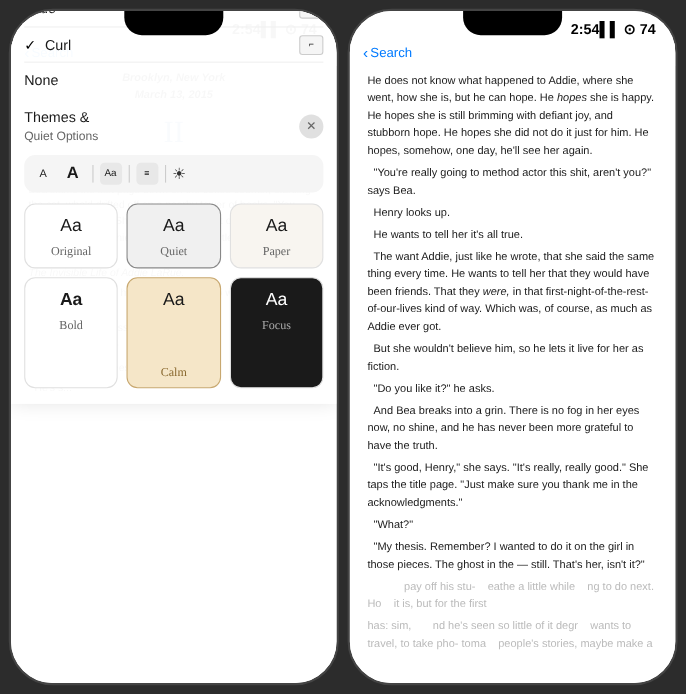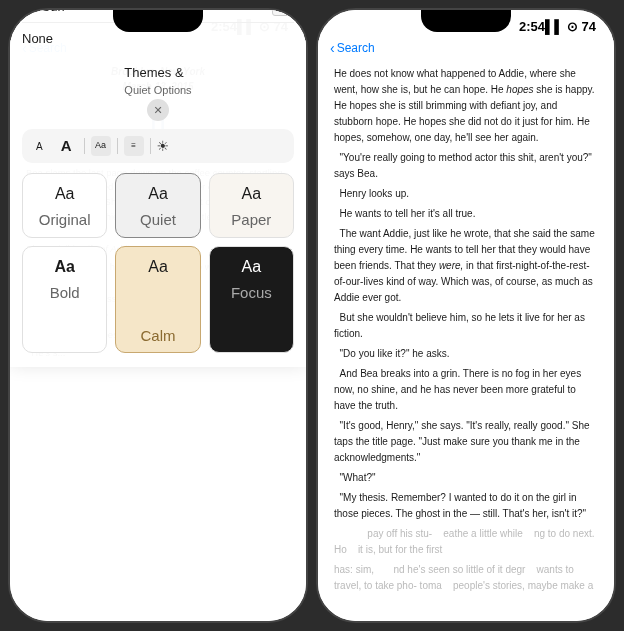--- a/index.html
+++ b/index.html
@@ -142,21 +142,20 @@
       display: flex;
       align-items: center;
       justify-content: center;
       font-size: 8px;
     }
     .themes-header {
       display: flex;
       align-items: center;
       justify-content: space-between;
       margin-bottom: 8px;
-      flex-direction: column;
     }
     .close-btn {
       width: 22px;
       height: 22px;
       background: #e0e0e0;
       border-radius: 50%;
       display: flex;
       align-items: center;
       justify-content: center;
       font-size: 11px;
@@ -221,22 +220,23 @@
     .theme-card.bold-theme {
       background: #fff;
       border-color: #e0e0e0;
     }
     .theme-preview {
       font-size: 16px;
       font-weight: 400;
       margin-bottom: 3px;
     }
     .theme-name {
-      font-size: 15px;
+      font-size: 11px;
       color: #666;
+      font-family: Liberation Serif, serif;
     }
     .theme-card.calm-theme .theme-name { color: #8a6a30; margin-top: 43px; }
     
     .reading-content {
       padding: 6px 16px;
       font-size: 10px;
       line-height: 1.6;
       color: #1a1a1a;
       overflow: hidden;
     }

